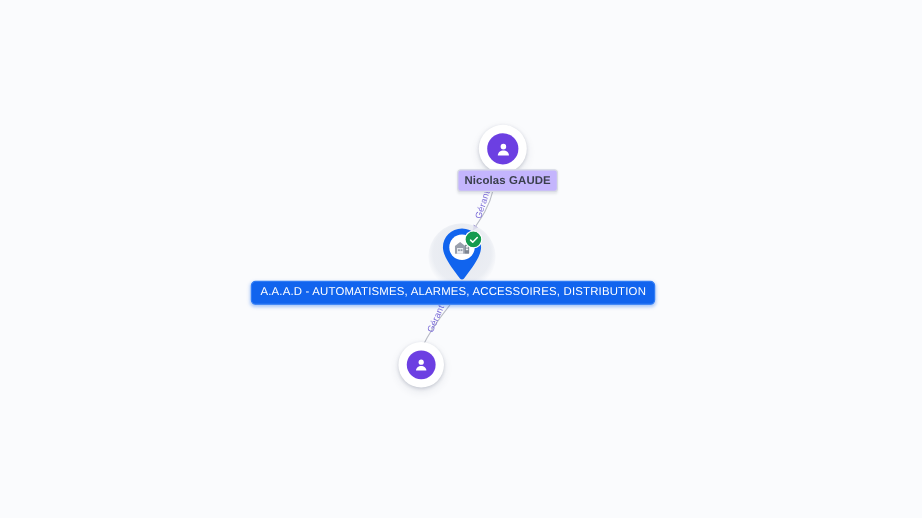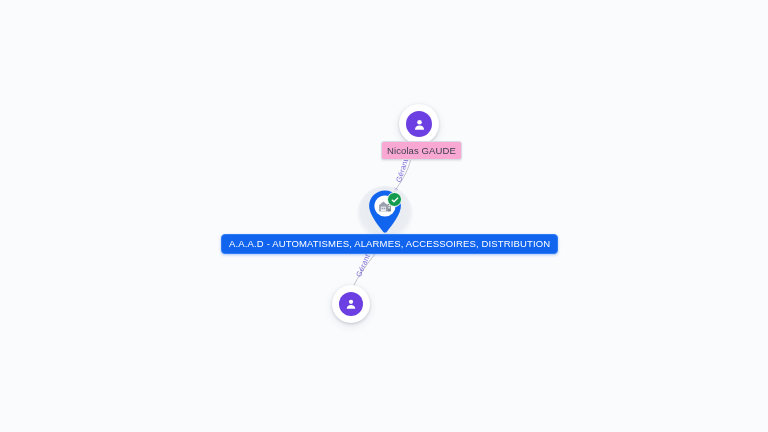--- a/index.html
+++ b/index.html
@@ -50,29 +50,30 @@
     background: #6c3fe2;
     display: flex;
     align-items: center;
     justify-content: center;
   }
   .avatar-disc svg { display: block; }
 
   .node-label {
     position: absolute;
     white-space: nowrap;
-    background: #f9a8d4;
+    background: #c4b5fd;
     border: 1px solid #d8dbe3;
     border-radius: 3px;
     color: #3a3f4c;
     font-size: 9.5px;
     line-height: 13px;
     padding: 1.5px 5px 2px 5px;
     box-shadow: 0 1px 2px rgba(40, 50, 80, 0.10);
     letter-spacing: 0.1px;
+    font-weight: bold;
   }
 
   
   #company-node {
     position: absolute;
   }
   .pin-halo {
     position: absolute;
     left: 0;
     top: 0;
@@ -195,15 +196,15 @@
       </svg>
     </div>
 
     <div class="verified-badge">
       <svg width="8" height="8" viewBox="0 0 12 12" aria-hidden="true">
         <path d="M1.7 6.1 L4.4 8.7 L10.1 2.9" fill="none" stroke="#ffffff" stroke-width="1.9" stroke-linecap="round" stroke-linejoin="round"></path>
       </svg>
     </div>
   </div>
 
-  <div id="company-label" style="left:221px; top:234px;">A.A.A.D - AUTOMATISMES, ALARMES, ACCESSOIRES, DISTRIBUTION</div>
+  <div id="company-label" style="left:209px; top:234px;">A.A.A.D - AUTOMATISMES, ALARMES, ACCESSOIRES, DISTRIBUTION</div>
 
 </div>
 
 </body></html>

